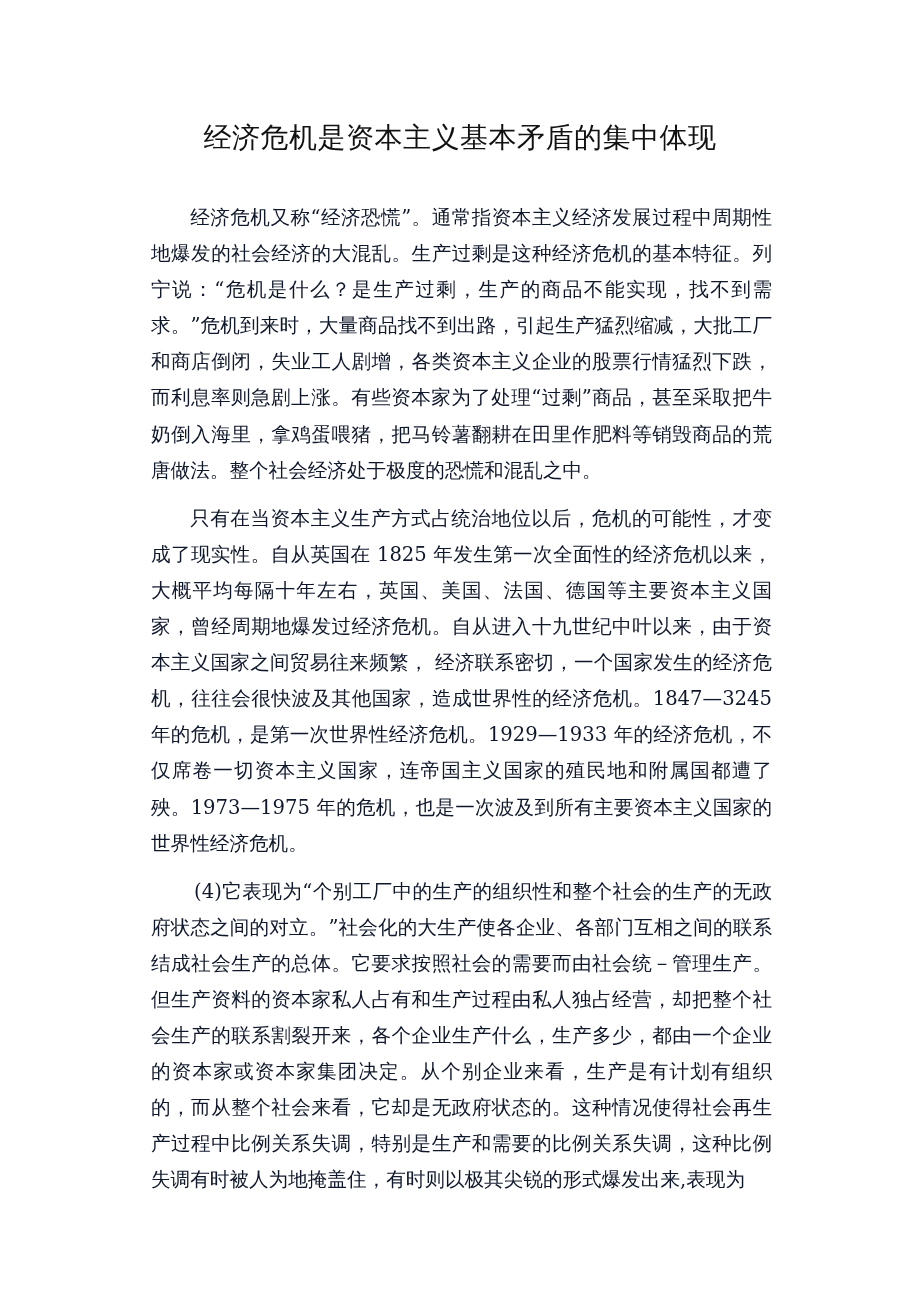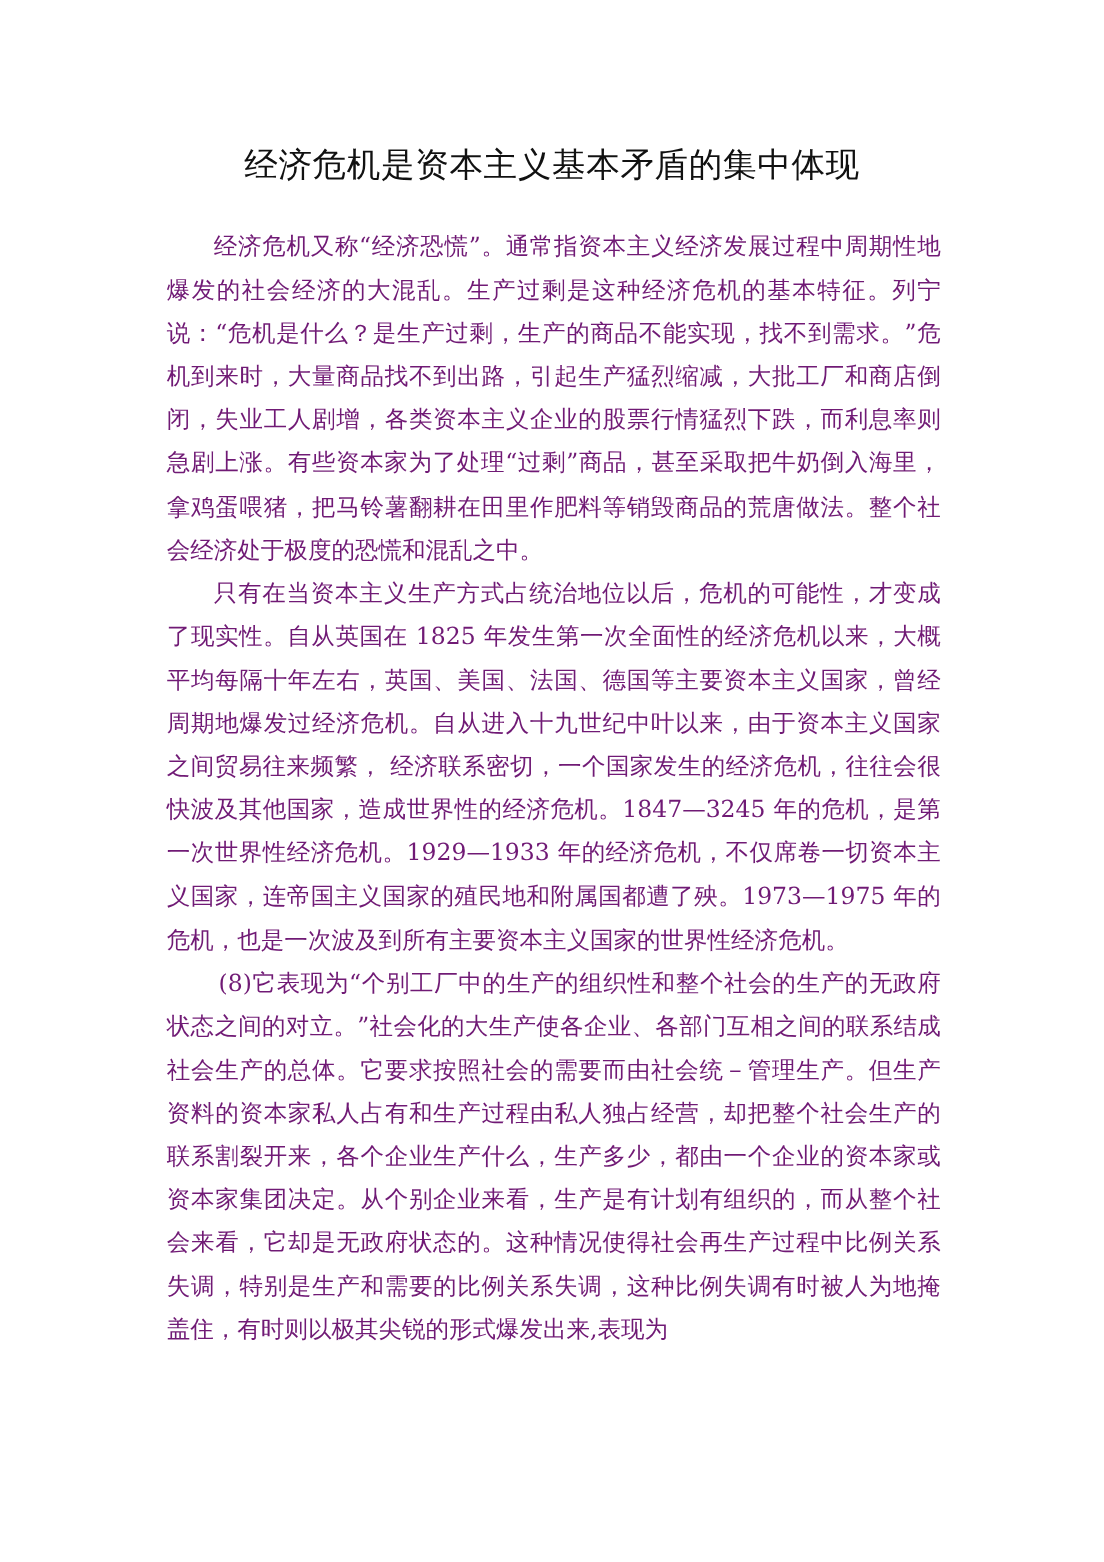--- a/index.html
+++ b/index.html
@@ -36,39 +36,39 @@
       margin: 0;
       font-weight: normal;
     }
     .body {
       position: absolute;
       left: 139px;
       top: 188px;
       width: 645px;
     }
     .para {
-      margin: 0;
+      margin: 12px;
       font-size: 19.6px;
       line-height: 36.1px;
       text-align: justify;
       text-justify: inter-ideograph;
       text-indent: 2em;
-      color: #701a75;
+      color: #0f172a;
     }
     .para.extra-indent {
       text-indent: 2.3em;
     }
     .para.item {
       text-indent: 2.2em;
     }
   </style>
 </head>
 <body>
 
 <div class="page">
   <h1 class="title">经济危机是资本主义基本矛盾的集中体现</h1>
 
   <div class="body">
     <p class="para">经济危机又称“经济恐慌”。通常指资本主义经济发展过程中周期性地爆发的社会经济的大混乱。生产过剩是这种经济危机的基本特征。列宁说：“危机是什么？是生产过剩，生产的商品不能实现，找不到需求。”危机到来时，大量商品找不到出路，引起生产猛烈缩减，大批工厂和商店倒闭，失业工人剧增，各类资本主义企业的股票行情猛烈下跌，而利息率则急剧上涨。有些资本家为了处理“过剩”商品，甚至采取把牛奶倒入海里，拿鸡蛋喂猪，把马铃薯翻耕在田里作肥料等销毁商品的荒唐做法。整个社会经济处于极度的恐慌和混乱之中。</p>
     <p class="para">只有在当资本主义生产方式占统治地位以后，危机的可能性，才变成了现实性。自从英国在 1825 年发生第一次全面性的经济危机以来，大概平均每隔十年左右，英国、美国、法国、德国等主要资本主义国家，曾经周期地爆发过经济危机。自从进入十九世纪中叶以来，由于资本主义国家之间贸易往来频繁， 经济联系密切，一个国家发生的经济危机，往往会很快波及其他国家，造成世界性的经济危机。1847—3245 年的危机，是第一次世界性经济危机。1929—1933 年的经济危机，不仅席卷一切资本主义国家，连帝国主义国家的殖民地和附属国都遭了殃。1973—1975 年的危机，也是一次波及到所有主要资本主义国家的世界性经济危机。</p>
-    <p class="para item">(8)它表现为“个别工厂中的生产的组织性和整个社会的生产的无政府状态之间的对立。”社会化的大生产使各企业、各部门互相之间的联系结成社会生产的总体。它要求按照社会的需要而由社会统－管理生产。但生产资料的资本家私人占有和生产过程由私人独占经营，却把整个社会生产的联系割裂开来，各个企业生产什么，生产多少，都由一个企业的资本家或资本家集团决定。从个别企业来看，生产是有计划有组织的，而从整个社会来看，它却是无政府状态的。这种情况使得社会再生产过程中比例关系失调，特别是生产和需要的比例关系失调，这种比例失调有时被人为地掩盖住，有时则以极其尖锐的形式爆发出来,表现为</p>
+    <p class="para item">(4)它表现为“个别工厂中的生产的组织性和整个社会的生产的无政府状态之间的对立。”社会化的大生产使各企业、各部门互相之间的联系结成社会生产的总体。它要求按照社会的需要而由社会统－管理生产。但生产资料的资本家私人占有和生产过程由私人独占经营，却把整个社会生产的联系割裂开来，各个企业生产什么，生产多少，都由一个企业的资本家或资本家集团决定。从个别企业来看，生产是有计划有组织的，而从整个社会来看，它却是无政府状态的。这种情况使得社会再生产过程中比例关系失调，特别是生产和需要的比例关系失调，这种比例失调有时被人为地掩盖住，有时则以极其尖锐的形式爆发出来,表现为</p>
   </div>
 </div>
 
 </body></html>

